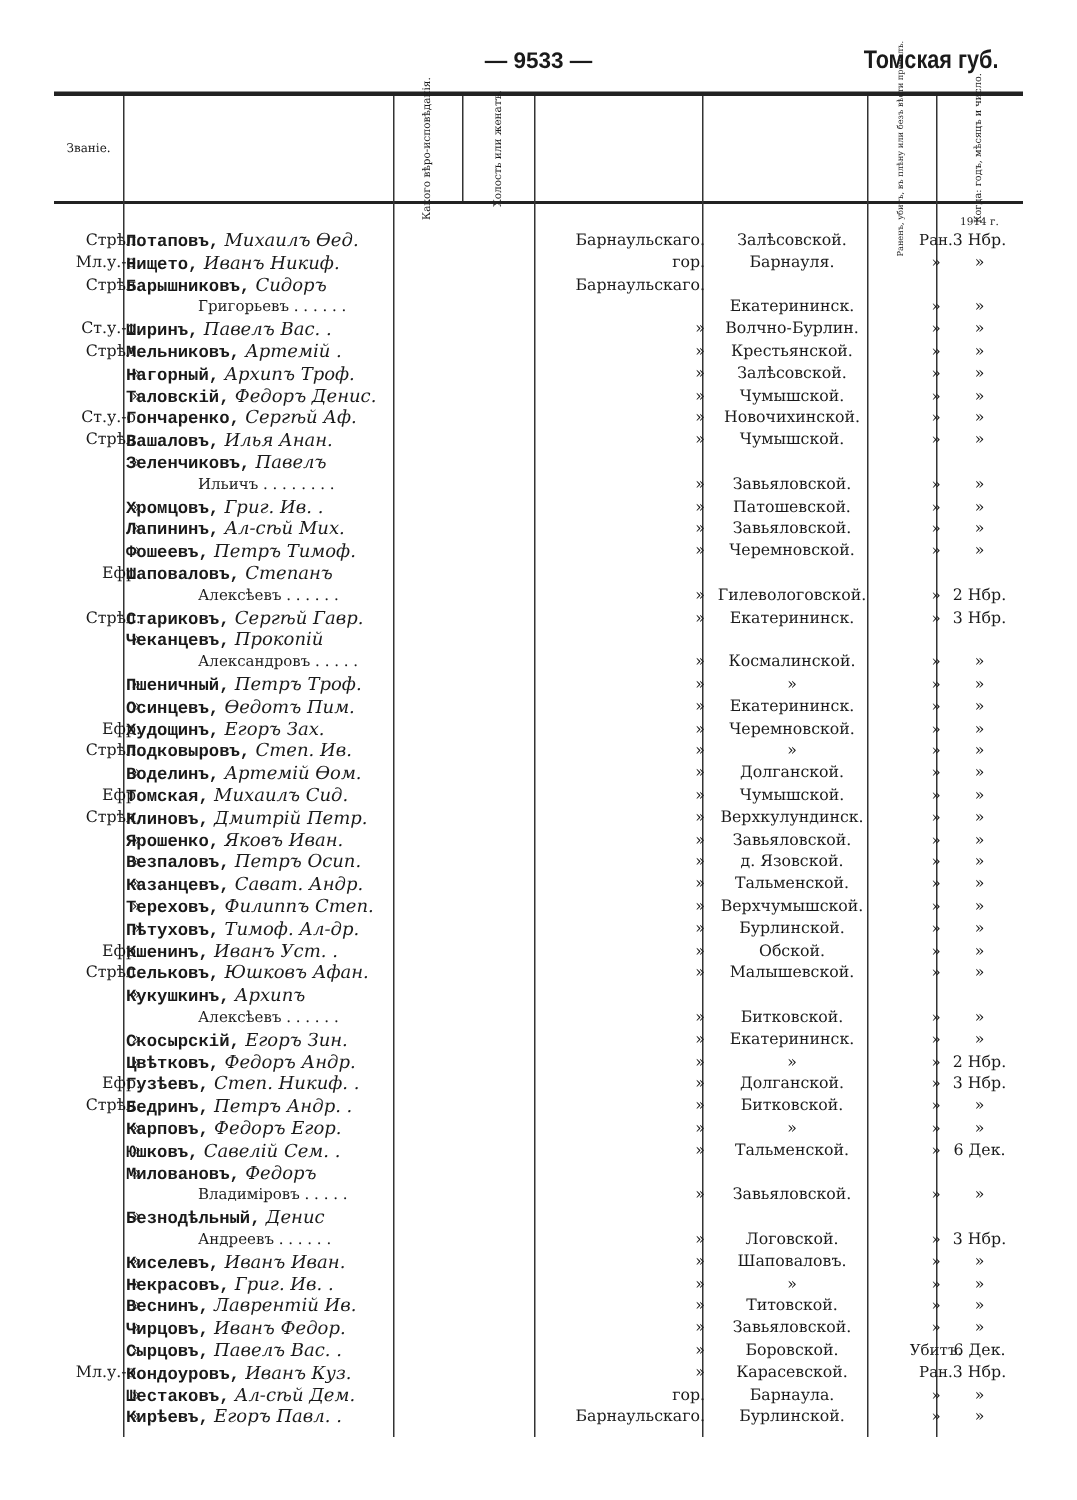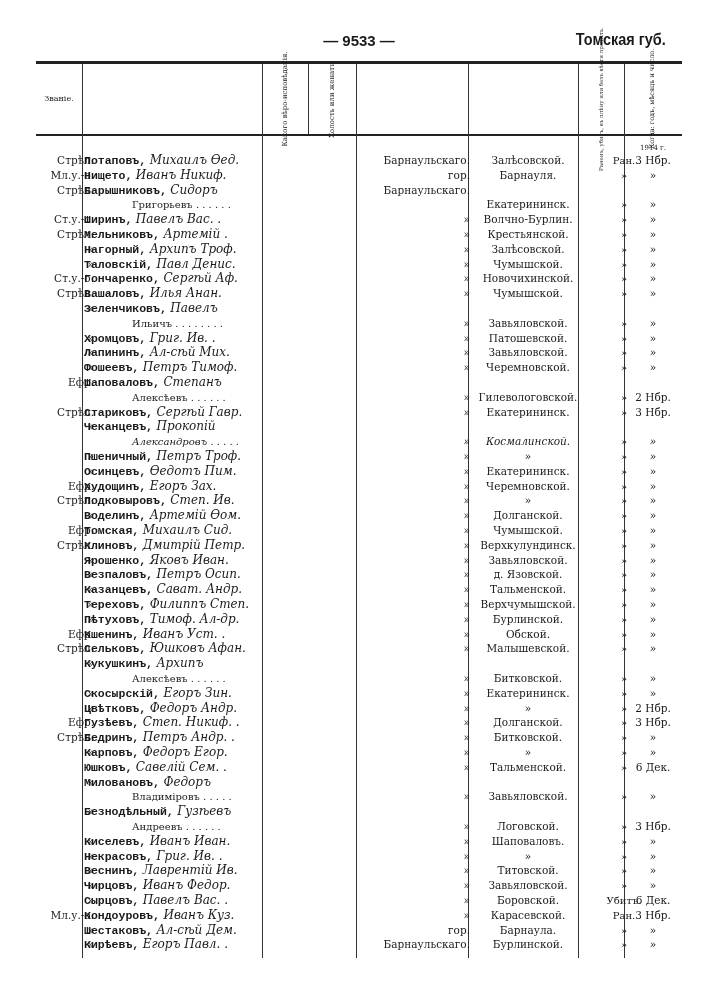--- a/index.html
+++ b/index.html
@@ -114,21 +114,21 @@
     <div class="row" style="top: 241.8px;">
       <span class="c-rank">»</span>
       <span class="c-name"><span class="sur">Нагорный,</span> <span class="given">Архипъ Троф.</span></span>
       <span class="c-uezd">»</span>
       <span class="c-vol">Залѣсовской.</span>
       <span class="c-stat">»</span>
       <span class="c-date">»</span>
     </div>
     <div class="row" style="top: 256.6px;">
       <span class="c-rank">»</span>
-      <span class="c-name"><span class="sur">Таловскій,</span> <span class="given">Павл Денис.</span></span>
+      <span class="c-name"><span class="sur">Таловскій,</span> <span class="given">Федоръ Денис.</span></span>
       <span class="c-uezd">»</span>
       <span class="c-vol">Чумышской.</span>
       <span class="c-stat">»</span>
       <span class="c-date">»</span>
     </div>
     <div class="row" style="top: 271.4px;">
       <span class="c-rank">Ст.у.-о.</span>
       <span class="c-name"><span class="sur">Гончаренко,</span> <span class="given">Сергѣй Аф.</span></span>
       <span class="c-uezd">»</span>
       <span class="c-vol">Новочихинской.</span>
@@ -208,21 +208,21 @@
       <span class="c-date">3 Нбр.</span>
     </div>
     <div class="row" style="top: 419.4px;">
       <span class="c-rank">»</span>
       <span class="c-name"><span class="sur">Чеканцевъ,</span> <span class="given">Прокопій</span></span>
       <span class="c-uezd"></span>
       <span class="c-vol"></span>
       <span class="c-stat"></span>
       <span class="c-date"></span>
     </div>
-    <div class="row" style="top: 434.2px; font-style: italic;">
+    <div class="row" style="top: 434.2px;">
       <span class="c-rank"></span>
       <span class="c-cont">Александровъ . . . . .</span>
       <span class="c-uezd">»</span>
       <span class="c-vol">Космалинской.</span>
       <span class="c-stat">»</span>
       <span class="c-date">»</span>
     </div>
     <div class="row" style="top: 449px;">
       <span class="c-rank">»</span>
       <span class="c-name"><span class="sur">Пшеничный,</span> <span class="given">Петръ Троф.</span></span>
@@ -410,21 +410,21 @@
     <div class="row" style="top: 789.4px;">
       <span class="c-rank"></span>
       <span class="c-cont">Владиміровъ . . . . .</span>
       <span class="c-uezd">»</span>
       <span class="c-vol">Завьяловской.</span>
       <span class="c-stat">»</span>
       <span class="c-date">»</span>
     </div>
     <div class="row" style="top: 804.2px;">
       <span class="c-rank">»</span>
-      <span class="c-name"><span class="sur">Безнодѣльный,</span> <span class="given">Гузѣевъ</span></span>
+      <span class="c-name"><span class="sur">Безнодѣльный,</span> <span class="given">Денис</span></span>
       <span class="c-uezd"></span>
       <span class="c-vol"></span>
       <span class="c-stat"></span>
       <span class="c-date"></span>
     </div>
     <div class="row" style="top: 819px;">
       <span class="c-rank"></span>
       <span class="c-cont">Андреевъ . . . . . .</span>
       <span class="c-uezd">»</span>
       <span class="c-vol">Логовской.</span>

